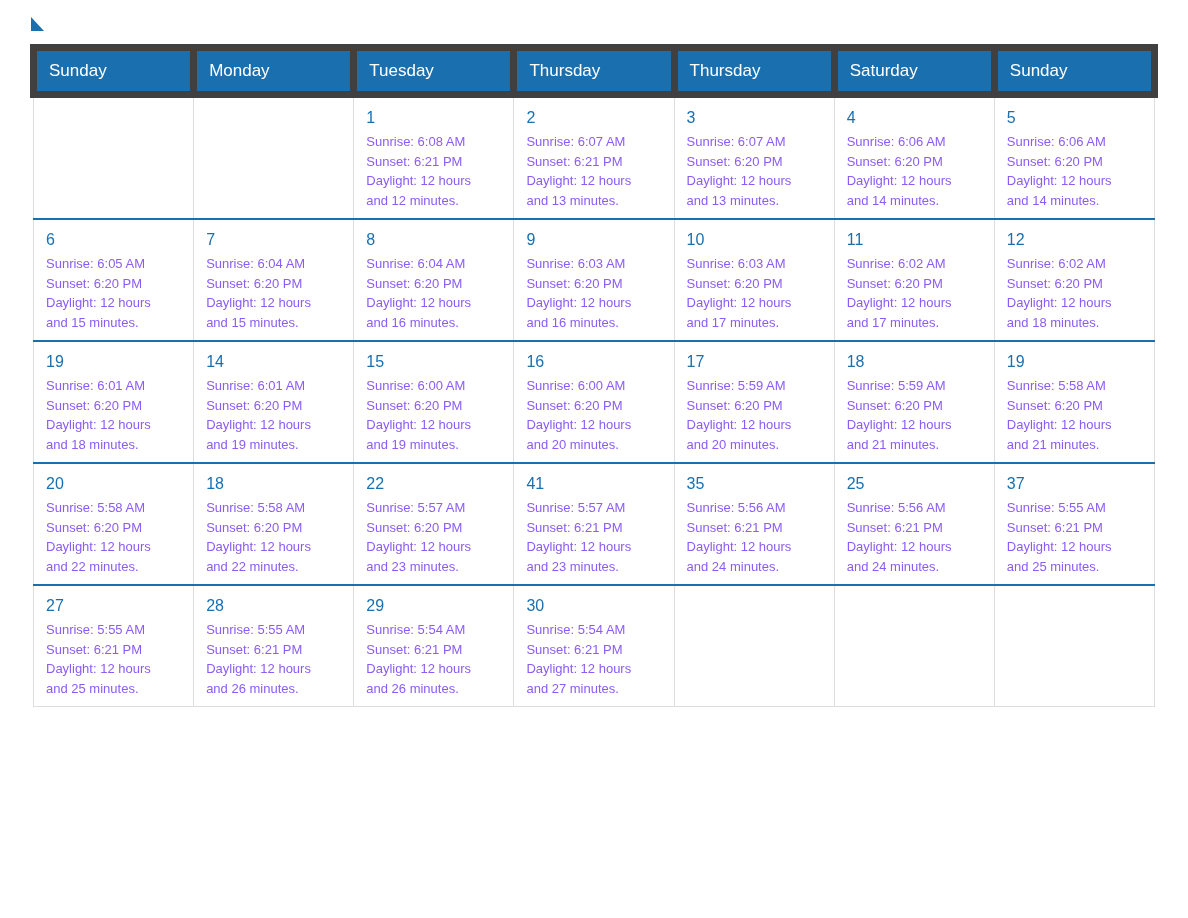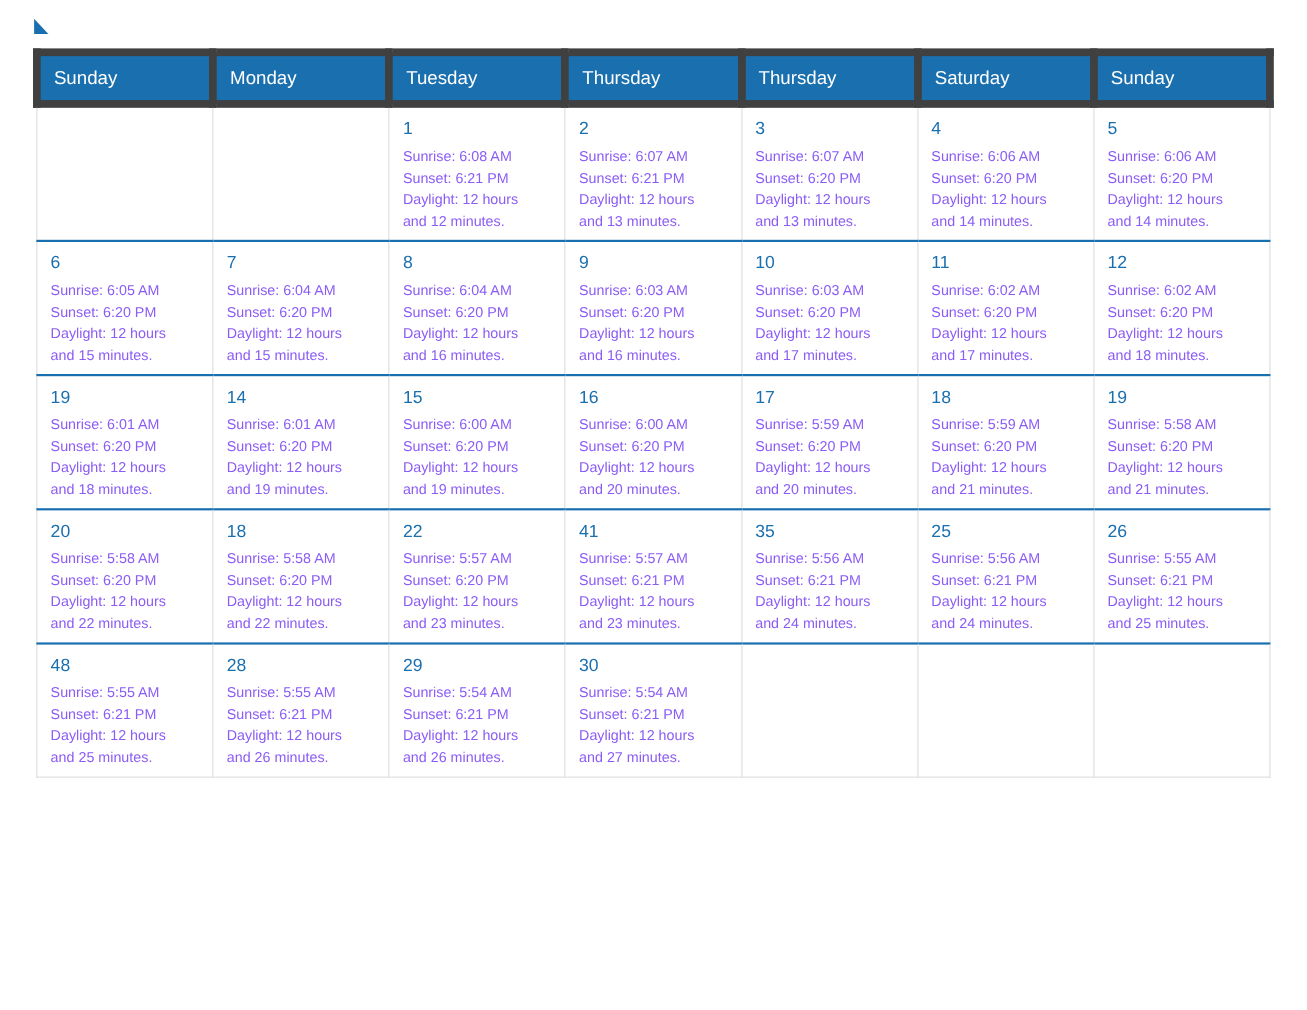--- a/index.html
+++ b/index.html
@@ -314,30 +314,30 @@
 and 24 minutes.</div>
         </td>
         <td>
           <span class="day-number">25</span>
           <div class="day-info" style="white-space: pre-line;">Sunrise: 5:56 AM
 Sunset: 6:21 PM
 Daylight: 12 hours
 and 24 minutes.</div>
         </td>
         <td>
-          <span class="day-number">26</span>
+          <span class="day-number">37</span>
           <div class="day-info" style="white-space: pre-line;">Sunrise: 5:55 AM
 Sunset: 6:21 PM
 Daylight: 12 hours
 and 25 minutes.</div>
         </td>
       </tr>
       <tr>
         <td>
-          <span class="day-number">48</span>
+          <span class="day-number">27</span>
           <div class="day-info" style="white-space: pre-line;">Sunrise: 5:55 AM
 Sunset: 6:21 PM
 Daylight: 12 hours
 and 25 minutes.</div>
         </td>
         <td>
           <span class="day-number">28</span>
           <div class="day-info" style="white-space: pre-line;">Sunrise: 5:55 AM
 Sunset: 6:21 PM
 Daylight: 12 hours

